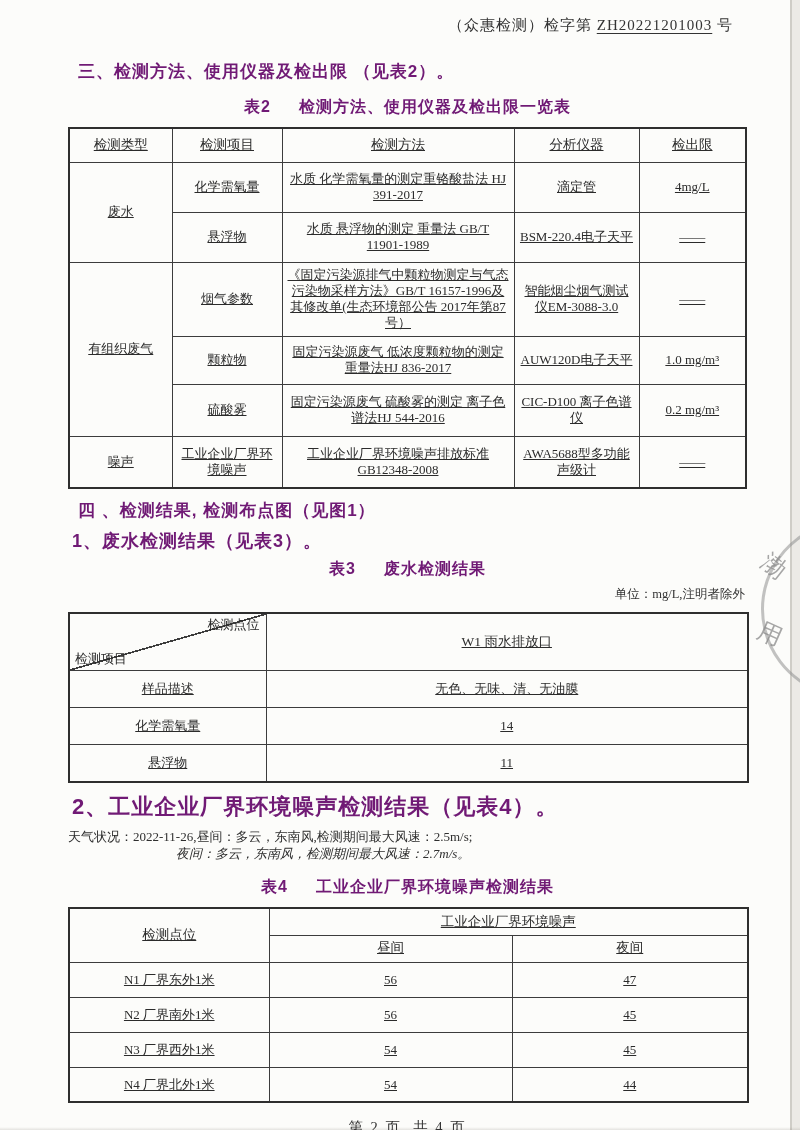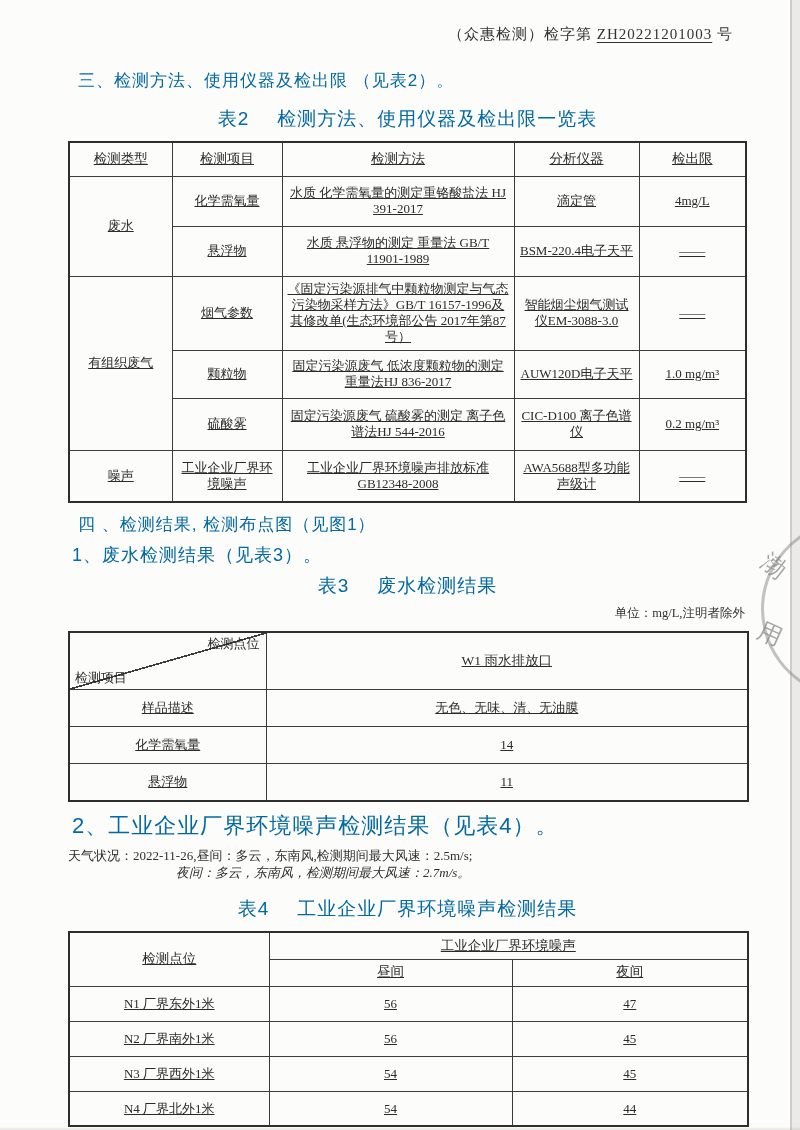--- a/index.html
+++ b/index.html
@@ -10,28 +10,28 @@
     font-family:"Liberation Serif","DejaVu Serif",serif;
     color:#2d2d2d;
   }
   
   .scan-edge{position:absolute;top:0;right:8px;width:2px;height:1130px;background:#c3c0ba;opacity:.8;}
   .scan-margin{position:absolute;top:0;right:0;width:8px;height:1130px;background:#eceae6;}
   .scan-bottom{position:absolute;left:0;bottom:0;width:100%;height:3px;background:linear-gradient(to bottom,rgba(0,0,0,0),rgba(120,115,105,.18));}
 
   .content{position:absolute;left:68px;top:0;width:679px;}
 
-  .header-ref{padding-top:25px;text-align:right;font-size:15px;letter-spacing:1px;color:#333;padding-right:14px;}
+  .header-ref{padding-top:16px;text-align:right;font-size:15px;letter-spacing:1px;color:#333;padding-right:14px;}
   .header-ref .u{text-decoration:underline;text-underline-offset:3px;}
 
-  .h-sans{font-family:"Liberation Sans","DejaVu Sans",sans-serif;font-weight:normal;color:#0369a1;}
+  .h-sans{font-family:"Liberation Sans","DejaVu Sans",sans-serif;font-weight:bold;color:#701a75;}
   .sec-heading{margin:25px 0 0 10px;font-size:17px;letter-spacing:1px;}
   .sec4-heading{margin:10px 0 0 10px;font-size:17px;letter-spacing:1px;}
   .sub-heading{margin:7px 0 0 4px;font-size:18px;letter-spacing:1px;}
-  .tbl-caption{margin-top:14px;text-align:center;font-size:19px;letter-spacing:1px;}
+  .tbl-caption{margin-top:14px;text-align:center;font-size:16px;letter-spacing:1px;}
   .tbl-caption .cap-label{margin-right:28px;}
 
   table.t{border-collapse:collapse;margin-top:9px;table-layout:fixed;}
   table.t td{border:1px solid #3c3c3c;text-align:center;vertical-align:middle;
     padding:2px 5px;font-size:13px;line-height:1.25;color:#2b2b2b;word-break:break-word;text-decoration:underline;}
   table.t{border:2px solid #2e2e2e;}
   table.t td.hd{font-size:13.5px;}
 
   .t2{width:677px;}
   .t3{width:679px;margin-top:2px;}

